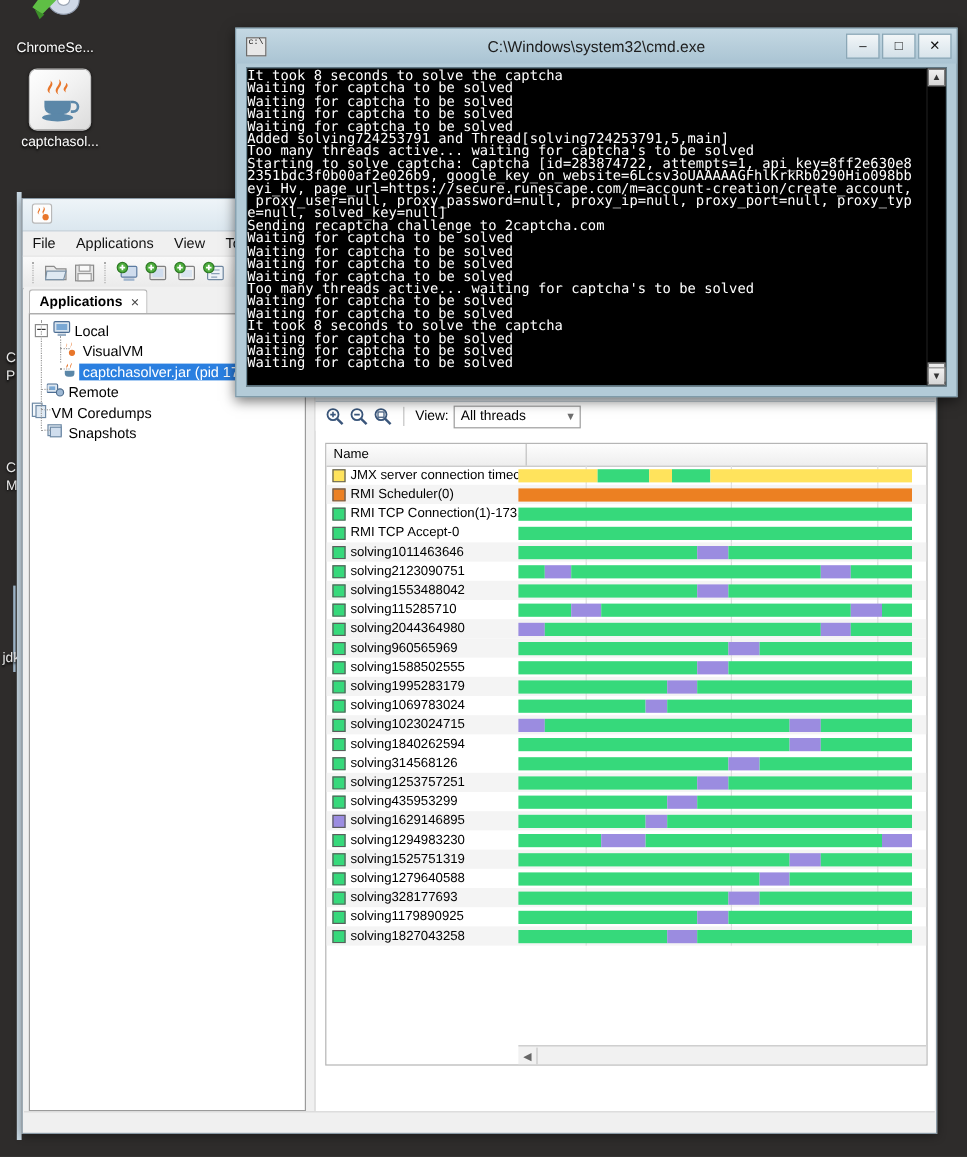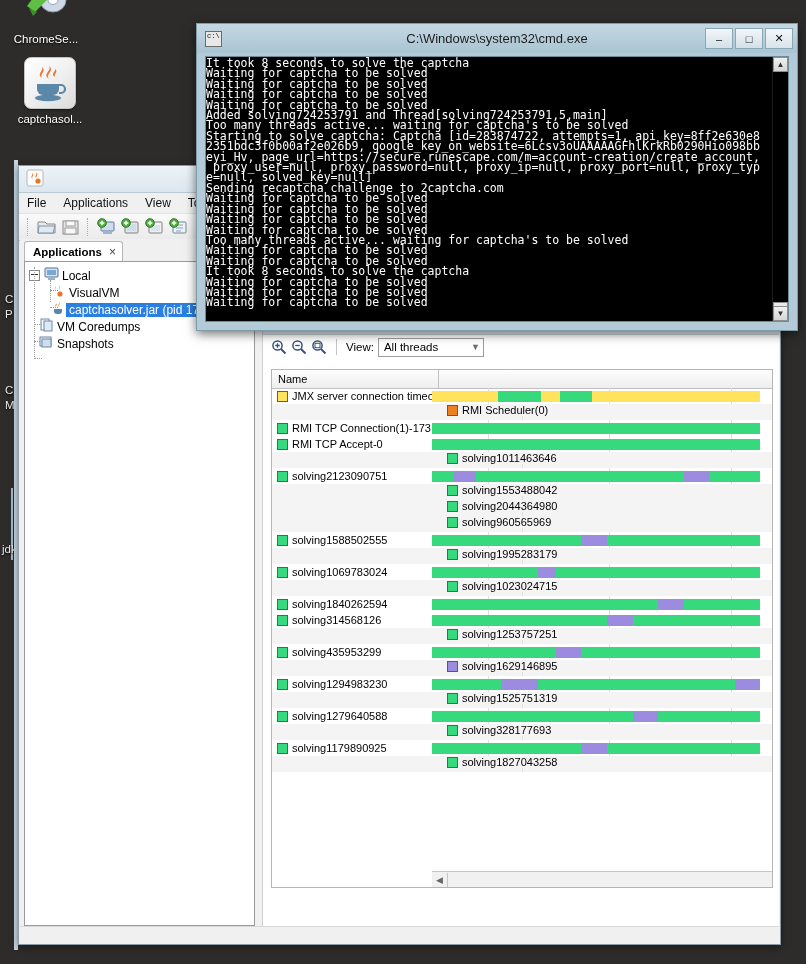--- a/index.html
+++ b/index.html
@@ -77,21 +77,21 @@
   
   #tl{position:absolute;left:8px;right:6px;top:130px;bottom:38px;border:1px solid #b5b5b5;
       background:#fff;overflow:hidden;}
   #tlhead{height:18px;display:flex;background:linear-gradient(#fdfdfd,#eeeeee);
           border-bottom:1px solid #c0c0c0;font-size:11px;}
   #tlhead .namecol{width:160px;border-right:1px solid #c0c0c0;display:flex;align-items:center;padding-left:6px;}
   #tlhead .timecol{flex:1;position:relative;}
   .tick{position:absolute;top:2px;transform:translateX(-50%);white-space:nowrap;font-size:11px;}
   .rows{position:absolute;left:0;right:0;top:18px;bottom:0;}
   .row{height:16px;display:flex;align-items:center;}
-  .row.alt{background:#f4f4f4;flex-direction:column;}
+  .row.alt{background:#f4f4f4;}
   .row .nm{width:160px;display:flex;align-items:center;gap:4px;padding-left:5px;
            font-size:11px;white-space:nowrap;overflow:hidden;box-sizing:border-box;}
   .sq{width:9px;height:9px;border:1px solid #5c5c5c;flex:none;}
   .track{flex:1;position:relative;height:16px;}
   .gl{position:absolute;top:0;bottom:0;width:1px;background:#dedede;}
   .bar{position:absolute;top:3px;height:11px;}
   .hscroll{position:absolute;left:160px;right:0;bottom:0;height:15px;background:#f1f1f1;
            border-top:1px solid #c6c6c6;display:flex;align-items:center;}
   .hscroll .lbtn{width:15px;height:14px;border-right:1px solid #c6c6c6;
         display:flex;align-items:center;justify-content:center;color:#666;font-size:9px;}
@@ -275,22 +275,32 @@
         <span>
           <svg width="15" height="14" viewBox="0 0 15 14">
               <path d="M5 2 c2 2 -1 3 0 4 c-2 -2 1 -3 0 -4z" fill="#e8762b"></path>
               <path d="M8 1 c2 2 -1 3 0 5 c-2 -2 1 -3 0 -5z" fill="#e8762b"></path>
               <path d="M3 8 h8 v2 a3 3 0 0 1 -3 3 h-2 a3 3 0 0 1 -3 -3z" fill="#5b87a8"></path>
             </svg>
         </span>
         <span class="lbl">captchasolver.jar (pid 17832</span>
       </div>
 
-
       <div class="tnode" style="padding-left:14px;">
+        <span>
+          <svg width="15" height="14" viewBox="0 0 15 14">
+              <rect x="0" y="2" width="9" height="7" rx="1" fill="#dfe8f1" stroke="#4d6e94"></rect>
+              <rect x="2" y="4" width="5" height="3" fill="#7aa8d4"></rect>
+              <circle cx="11" cy="9" r="3" fill="#9db8d4" stroke="#52708f"></circle>
+            </svg>
+        </span>
+        <span class="lbl">Remote</span>
+      </div>
+
+      <div class="tnode" style="padding-left:0;">
         <span>
           <svg width="15" height="14" viewBox="0 0 15 14">
               <rect x="2" y="1" width="8" height="11" fill="#f4f8fb" stroke="#6f8aa6"></rect>
               <rect x="5" y="3" width="8" height="10" fill="#dfe9f3" stroke="#6f8aa6"></rect>
             </svg>
         </span>
         <span class="lbl">VM Coredumps</span>
       </div>
 
       <div class="tnode" style="padding-left:14px;">
@@ -454,20 +464,36 @@
             </div>
             <div class="track">
               <div class="gl" style="left: 16.5%;"></div>
               <div class="gl" style="left: 52%;"></div>
               <div class="gl" style="left: 88%;"></div>
               <div class="bar" style="left: 0%; width: 43.9611%; background: rgb(54, 217, 123);"></div>
               <div class="bar" style="left: 43.9611%; width: 7.50556%; background: rgb(155, 140, 224);"></div>
               <div class="bar" style="left: 51.4667%; width: 45.0333%; background: rgb(54, 217, 123);"></div>
             </div>
           </div>
+          <div class="row">
+            <div class="nm">
+              <span class="sq" style="background: rgb(54, 217, 123);"></span>
+              <span>solving115285710</span>
+            </div>
+            <div class="track">
+              <div class="gl" style="left: 16.5%;"></div>
+              <div class="gl" style="left: 52%;"></div>
+              <div class="gl" style="left: 88%;"></div>
+              <div class="bar" style="left: 0%; width: 12.8667%; background: rgb(54, 217, 123);"></div>
+              <div class="bar" style="left: 12.8667%; width: 7.50556%; background: rgb(155, 140, 224);"></div>
+              <div class="bar" style="left: 20.3722%; width: 61.1167%; background: rgb(54, 217, 123);"></div>
+              <div class="bar" style="left: 81.4889%; width: 7.50556%; background: rgb(155, 140, 224);"></div>
+              <div class="bar" style="left: 88.9944%; width: 7.50556%; background: rgb(54, 217, 123);"></div>
+            </div>
+          </div>
           <div class="row alt">
             <div class="nm">
               <span class="sq" style="background: rgb(54, 217, 123);"></span>
               <span>solving2044364980</span>
             </div>
             <div class="track">
               <div class="gl" style="left: 16.5%;"></div>
               <div class="gl" style="left: 52%;"></div>
               <div class="gl" style="left: 88%;"></div>
               <div class="bar" style="left: 0%; width: 6.43333%; background: rgb(155, 140, 224);"></div>

